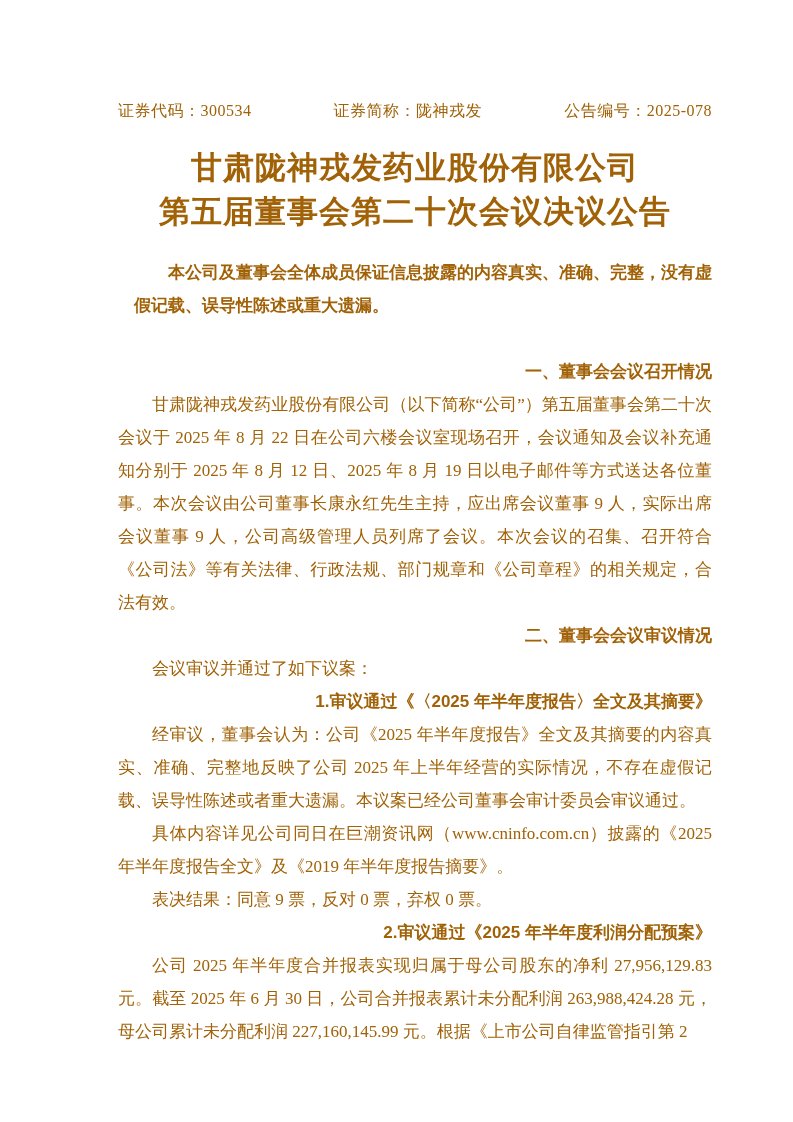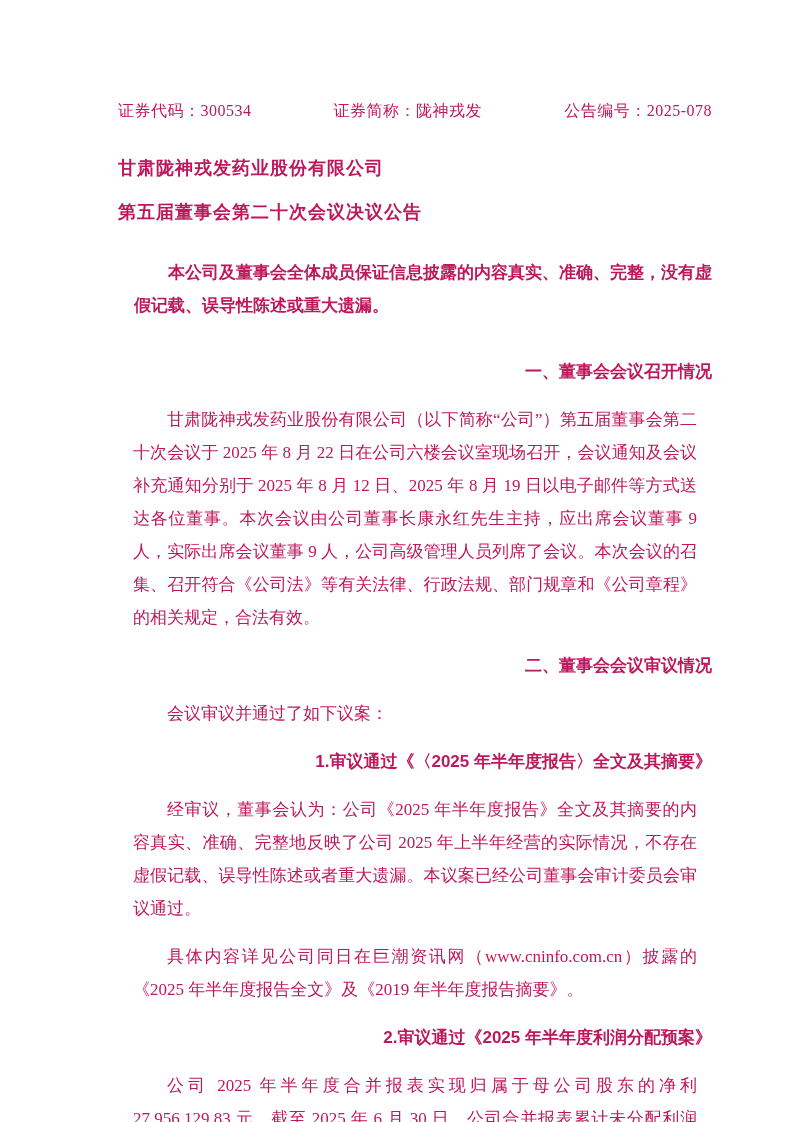--- a/index.html
+++ b/index.html
@@ -8,57 +8,58 @@
     background: #ffffff;
   }
   .page {
     position: relative;
     width: 793px;
     height: 1122px;
     margin: 0 auto;
     background: #ffffff;
     box-sizing: border-box;
     padding: 100px 81px 0 118px;
-    color: #be185d;
+    color: #a16207;
     font-family: "Liberation Serif", "DejaVu Serif", serif;
     font-size: 17px;
     overflow: hidden;
   }
   .doc-header {
     display: flex;
     justify-content: space-between;
     align-items: baseline;
     font-size: 16px;
     line-height: 22px;
     white-space: nowrap;
   }
   .doc-header .hdr-item {
     letter-spacing: 0.5px;
   }
   .doc-title {
+    text-align: center;
     font-family: "Liberation Sans", "DejaVu Sans", sans-serif;
     font-weight: 700;
-    font-size: 18px;
+    font-size: 31px;
     line-height: 44px;
     letter-spacing: 1px;
   }
   .doc-title.first {
     margin-top: 24px;
   }
   .declaration {
     margin: 22px 0 0 16px;
     font-family: "Liberation Sans", "DejaVu Sans", sans-serif;
     font-weight: 700;
     font-size: 17px;
     line-height: 33px;
     text-indent: 2em;
     text-align: justify;
   }
   p.body-para {
-    margin: 15px;
+    margin: 0;
     font-size: 17px;
     line-height: 33px;
     text-indent: 2em;
     text-align: justify;
   }
   p.body-heading {
     margin: 0;
     font-family: "Liberation Sans", "DejaVu Sans", sans-serif;
     font-weight: 700;
     font-size: 17px;
@@ -94,18 +95,19 @@
   <p class="body-heading">二、董事会会议审议情况</p>
 
   <p class="body-para">会议审议并通过了如下议案：</p>
 
   <p class="body-heading">1.审议通过《〈2025 年半年度报告〉全文及其摘要》</p>
 
   <p class="body-para">经审议，董事会认为：公司《2025 年半年度报告》全文及其摘要的内容真实、准确、完整地反映了公司 2025 年上半年经营的实际情况，不存在虚假记载、误导性陈述或者重大遗漏。本议案已经公司董事会审计委员会审议通过。</p>
 
   <p class="body-para">具体内容详见公司同日在巨潮资讯网（www.cninfo.com.cn）披露的《2025 年半年度报告全文》及《2019 年半年度报告摘要》。</p>
 
+  <p class="body-para">表决结果：同意 9 票，反对 0 票，弃权 0 票。</p>
 
   <p class="body-heading">2.审议通过《2025 年半年度利润分配预案》</p>
 
   <p class="body-para">公司 2025 年半年度合并报表实现归属于母公司股东的净利 27,956,129.83 元。截至 2025 年 6 月 30 日，公司合并报表累计未分配利润 263,988,424.28 元，母公司累计未分配利润 227,160,145.99 元。根据《上市公司自律监管指引第 2</p>
 
 </div>
 
 </body></html>

